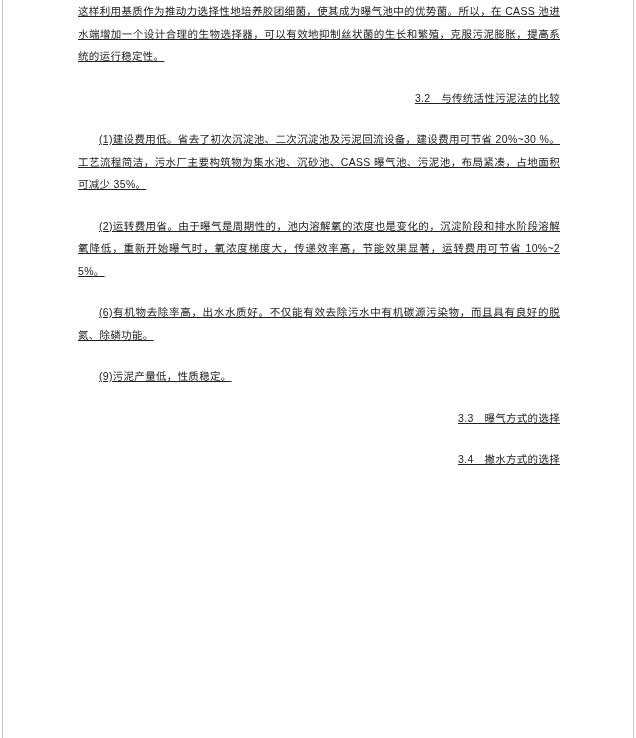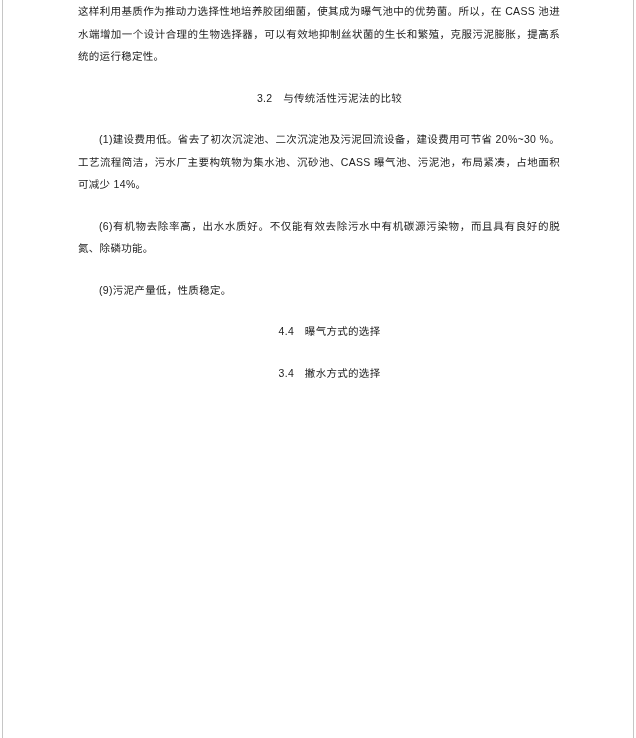--- a/index.html
+++ b/index.html
@@ -31,39 +31,41 @@
     color: #212121;
   }
   .doc-content p {
     margin: 0 0 19px 0;
     font-size: 10.5px;
     line-height: 22.5px;
     text-align: justify;
     text-justify: inter-ideograph;
     word-break: break-all;
     letter-spacing: 0.3px;
+    text-decoration: underline;
   }
   .doc-content p.indent {
     text-indent: 2em;
   }
   .doc-content p.no-indent {
     text-indent: 0;
   }
   .doc-content p.heading {
     text-indent: 2em;
-    text-align: center;
+    text-align: right;
   }
 </style>
 </head>
 <body>
 
 <div class="page-border left"></div>
 <div class="page-border right"></div>
 
 <div class="doc-content">
   <p class="no-indent">这样利用基质作为推动力选择性地培养胶团细菌，使其成为曝气池中的优势菌。所以，在 CASS 池进水端增加一个设计合理的生物选择器，可以有效地抑制丝状菌的生长和繁殖，克服污泥膨胀，提高系统的运行稳定性。</p>
   <p class="heading">3.2　与传统活性污泥法的比较</p>
-  <p class="indent">(1)建设费用低。省去了初次沉淀池、二次沉淀池及污泥回流设备，建设费用可节省 20%~30 %。工艺流程简洁，污水厂主要构筑物为集水池、沉砂池、CASS 曝气池、污泥池，布局紧凑，占地面积可减少 14%。</p>
+  <p class="indent">(1)建设费用低。省去了初次沉淀池、二次沉淀池及污泥回流设备，建设费用可节省 20%~30 %。工艺流程简洁，污水厂主要构筑物为集水池、沉砂池、CASS 曝气池、污泥池，布局紧凑，占地面积可减少 35%。</p>
+  <p class="indent">(2)运转费用省。由于曝气是周期性的，池内溶解氧的浓度也是变化的，沉淀阶段和排水阶段溶解氧降低，重新开始曝气时，氧浓度梯度大，传递效率高，节能效果显著，运转费用可节省 10%~25%。</p>
   <p class="indent">(6)有机物去除率高，出水水质好。不仅能有效去除污水中有机碳源污染物，而且具有良好的脱氮、除磷功能。</p>
   <p class="indent">(9)污泥产量低，性质稳定。</p>
-  <p class="heading">4.4　曝气方式的选择</p>
+  <p class="heading">3.3　曝气方式的选择</p>
   <p class="heading">3.4　撇水方式的选择</p>
 </div>
 
 </body></html>

